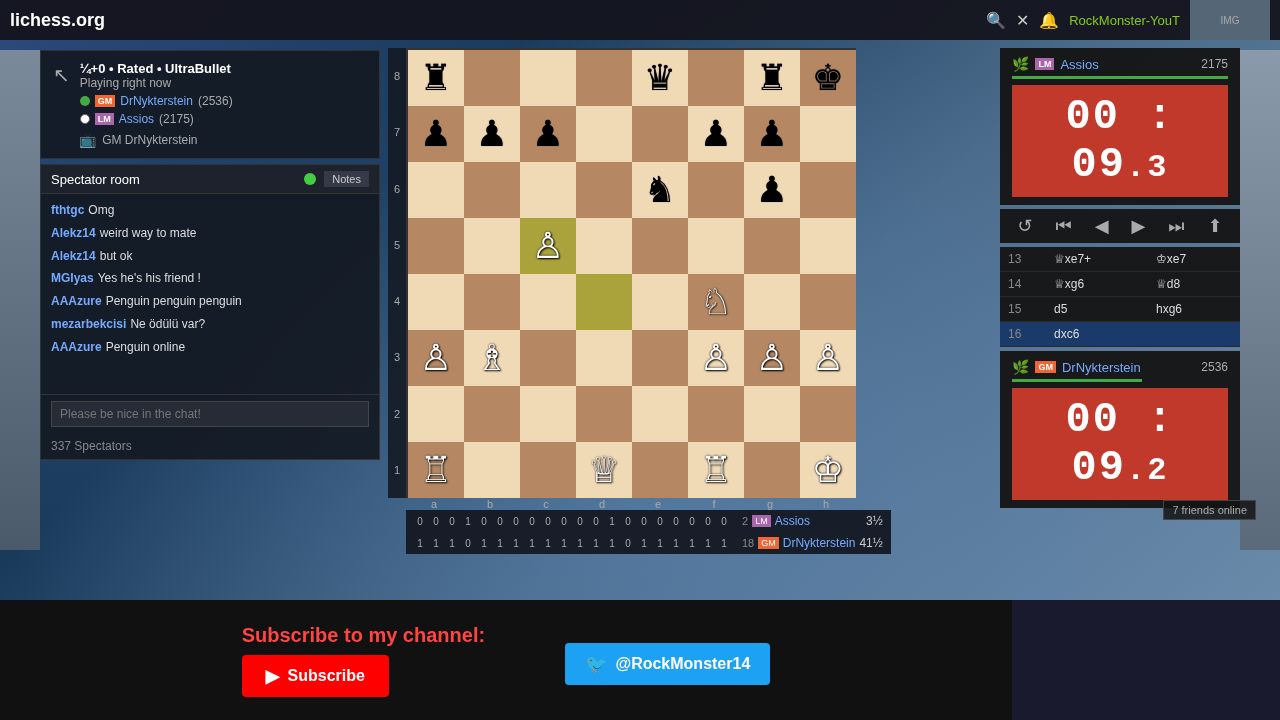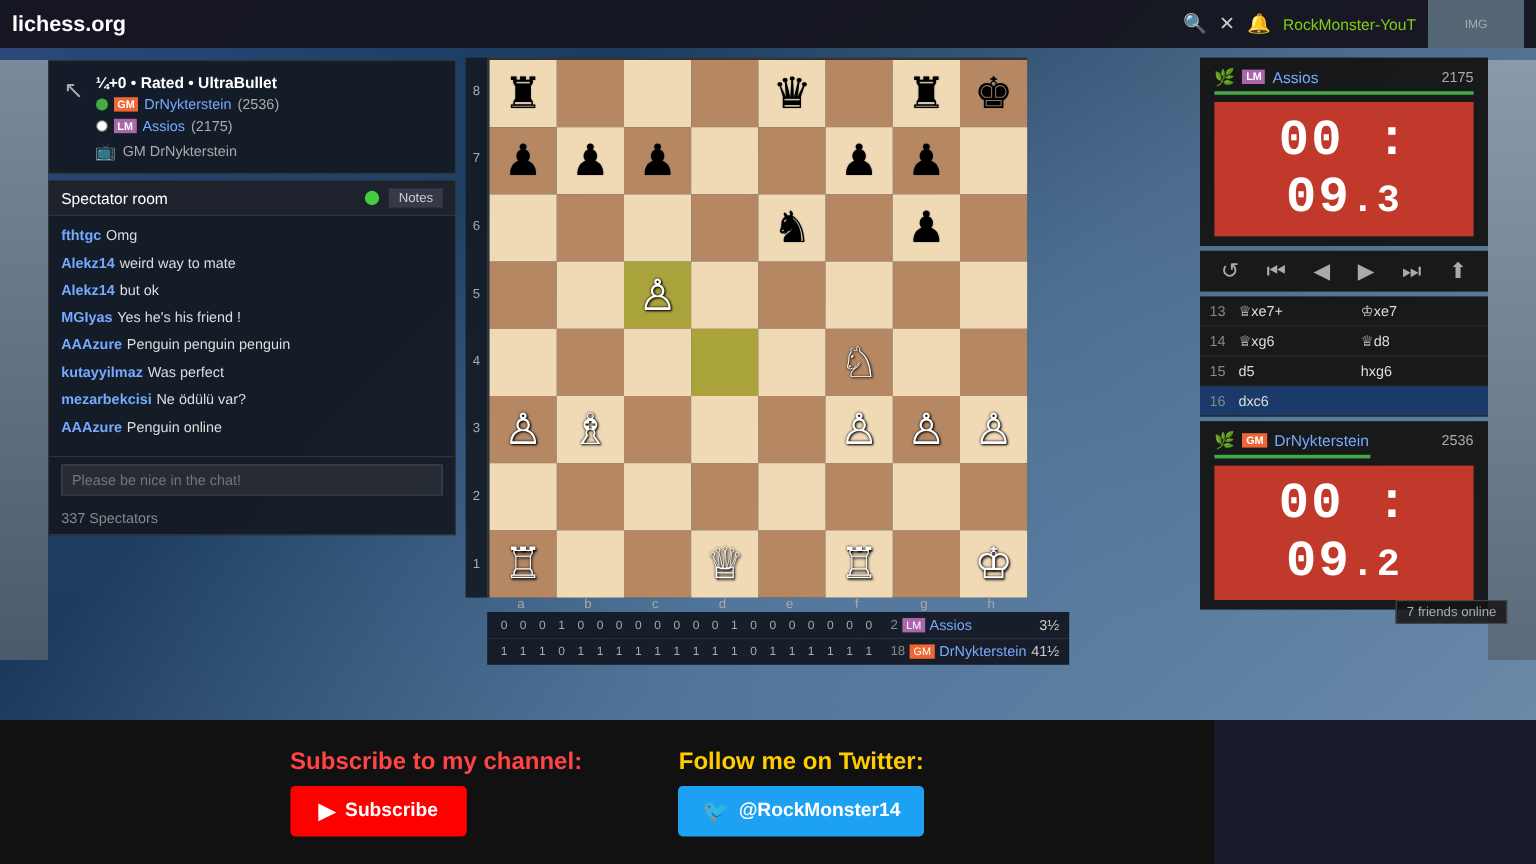--- a/index.html
+++ b/index.html
@@ -156,21 +156,21 @@
       justify-content: space-around; padding: 6px; margin-bottom: 4px;
     }
     .move-btn { color: #aaa; font-size: 18px; cursor: pointer; background: none; border: none; }
 
     
     .move-list {
       background: rgba(20,20,20,0.95); margin-bottom: 4px;
     }
     .move-row {
       display: flex; align-items: center; padding: 3px 8px;
-      font-size: 12px; border-bottom: 1px solid #2a2a2a;
+      font-size: 12px; border-bottom: 1px solid #2a2a2a; gap: 22px;
     }
     .move-num { color: #888; width: 20px; }
     .move-white { color: #ddd; flex: 1; padding: 2px 4px; }
     .move-black { color: #ddd; flex: 1; padding: 2px 4px; }
     .move-active { background: #1a3a6a; }
 
     
     .timer-box2 {
       background: rgba(20,20,20,0.95); padding: 8px 12px; margin-bottom: 4px;
     }
@@ -237,20 +237,21 @@
     </div>
   </div>
 </nav>
 
 <div class="left-panel">
 
   <div class="game-info">
     <div class="game-info-icon">↖</div>
     <div class="game-info-text">
       <div class="game-title">¼+0 • Rated • UltraBullet</div>
+      <div class="game-subtitle">Playing right now</div>
       <div class="player-row">
         <div class="player-dot dot-green"></div>
         <span class="player-badge-gm">GM</span>
         <span class="player-name">DrNykterstein</span>
         <span class="player-rating">(<span>2536</span>)</span>
       </div>
       <div class="player-row">
         <div class="player-dot dot-white"></div>
         <span class="player-badge-lm">LM</span>
         <span class="player-name">Assios</span>
@@ -268,21 +269,20 @@
       <span class="spectator-title">Spectator room</span>
       <div class="spectator-dot"></div>
       <button class="spectator-btn">Notes</button>
     </div>
     <div class="chat-messages" id="chat-container">
     <div class="chat-msg"><span class="chat-user">fthtgc</span><span class="chat-text">Omg</span></div>
         <div class="chat-msg"><span class="chat-user">Alekz14</span><span class="chat-text">weird way to mate</span></div>
         <div class="chat-msg"><span class="chat-user">Alekz14</span><span class="chat-text">but ok</span></div>
         <div class="chat-msg"><span class="chat-user">MGIyas</span><span class="chat-text">Yes he's his friend !</span></div>
         <div class="chat-msg"><span class="chat-user">AAAzure</span><span class="chat-text">Penguin penguin penguin</span></div>
-        <div class="chat-msg"><span class="chat-user">kutayyilmaz</span><span class="chat-text">Was perfect</span></div>
         <div class="chat-msg"><span class="chat-user">mezarbekcisi</span><span class="chat-text">Ne ödülü var?</span></div>
         <div class="chat-msg"><span class="chat-user">AAAzure</span><span class="chat-text">Penguin online</span></div>
       </div>
     <div class="chat-input-row">
       <input class="chat-input" type="text" placeholder="Please be nice in the chat!" style="">
     </div>
     <div class="spectators-count">337 Spectators</div>
   </div>
 </div>
 
@@ -541,21 +541,20 @@
   <div style="text-align:center;">
     <div class="subscribe-text">Subscribe to my channel:</div>
     <div style="margin-top:8px;">
       <button class="subscribe-btn">
         <span class="yt-icon">▶</span>
         <span>Subscribe</span>
       </button>
     </div>
   </div>
   <div style="text-align:center;">
-    <div class="twitter-text">Follow me on Twitter:</div>
     <div style="margin-top:8px;">
       <button class="twitter-btn">
         <span class="tw-icon">🐦</span>
         <span>@RockMonster14</span>
       </button>
     </div>
   </div>
 </div>
 
 </body></html>

